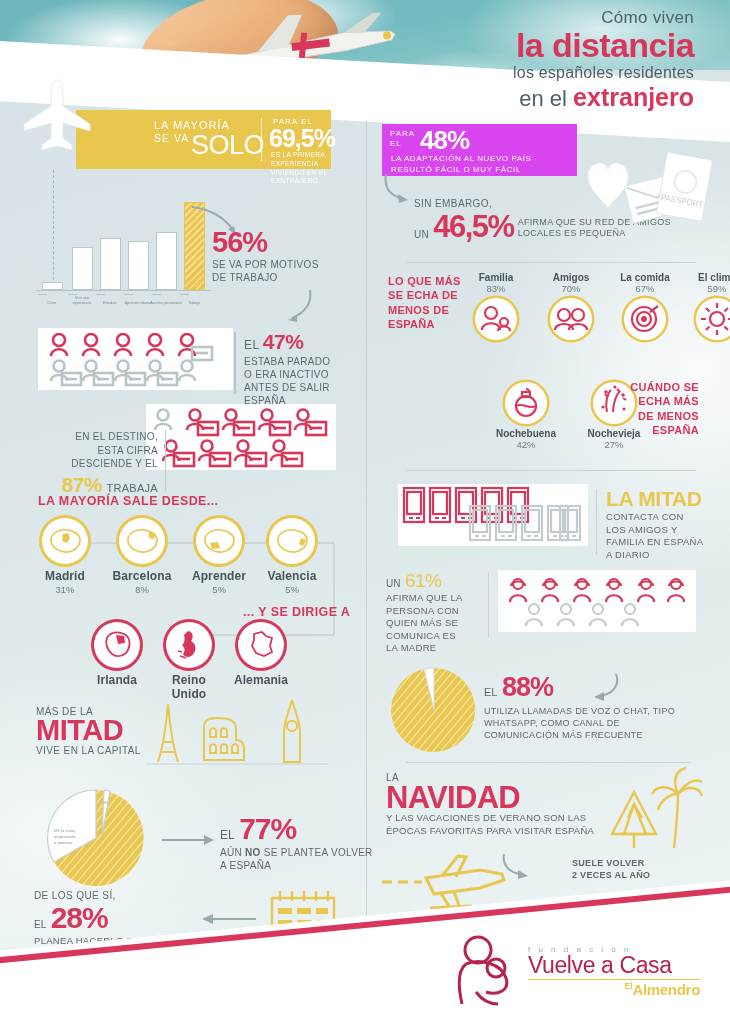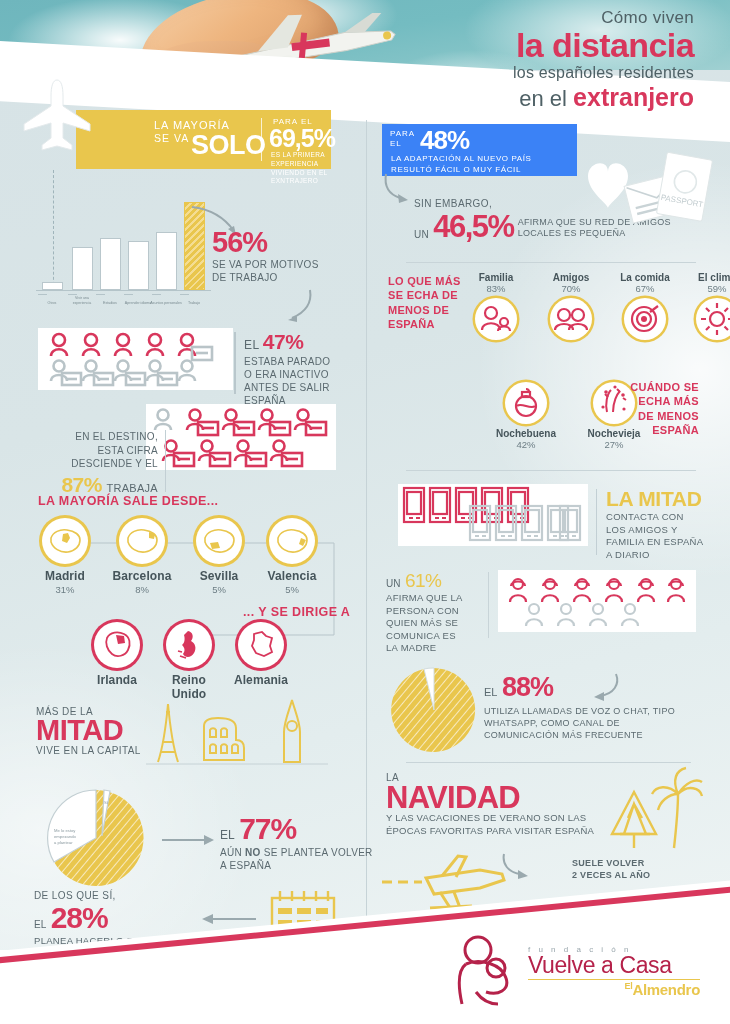--- a/index.html
+++ b/index.html
@@ -79,21 +79,21 @@
   .hdr-4{ font-size:22px; color:#4f6166; margin-top:1px; }
   .hdr-4 b{ color:#d8375c; font-size:25px; }
 
   
   .ybannerL{
     position:absolute; left:76px; top:110px; width:255px; height:59px;
     background:#e9c64d; z-index:20;
   }
   .ybannerL .l1{ position:absolute; left:78px; top:9px; font-size:11px; color:#fff; letter-spacing:1px;}
   .ybannerL .l2{ position:absolute; left:78px; top:22px; font-size:10.5px; color:#fff; letter-spacing:1px;}
-  .ybannerL .solo{ position:absolute; left:115px; top:20px; font-size:27px; color:#fff; font-weight:bold; letter-spacing:-.5px;}
+  .ybannerL .solo{ position:absolute; left:115px; top:20px; font-size:27px; color:#fff; font-weight:normal; letter-spacing:-.5px;}
   .ybannerL .vline{ position:absolute; left:185px; top:8px; width:1px; height:43px; background:rgba(255,255,255,.75);}
   .ybannerL .para{ position:absolute; left:197px; top:7px; font-size:8px; color:#fff; letter-spacing:1px;}
   .ybannerL .big{ position:absolute; left:193px; top:14px; font-size:25px; color:#fff; font-weight:bold; letter-spacing:-1px;}
   .ybannerL .sub{ position:absolute; left:195px; top:41px; font-size:6.5px; color:#fff; line-height:1.35; letter-spacing:.35px;}
 
   .planeL{ position:absolute; left:20px; top:78px; z-index:21; }
   .dashv{ position:absolute; left:53px; top:170px; width:0; height:120px; border-left:1px dashed #9fb4ba; z-index:19;}
 
   
   .barchart{ position:absolute; left:36px; top:205px; width:175px; height:100px; z-index:20;}
@@ -134,21 +134,21 @@
   .capital .big{ font-size:29px; font-weight:bold; color:#d8375c; line-height:.95; letter-spacing:-.5px;}
   .capital .sm{ font-size:10px; color:#5b6a70; letter-spacing:.4px;}
 
   .f77 .hd{ font-size:12px; color:#5b6a70; }
   .f77 .n{ font-size:30px; font-weight:bold; color:#d8375c; letter-spacing:-1px;}
   .f77 .t{ font-size:10px; color:#5b6a70; line-height:1.3; letter-spacing:.3px;}
 
   
   .ybannerR{
     position:absolute; left:382px; top:124px; width:195px; height:52px;
-    background:#3b82f6; z-index:20;
+    background:#d946ef; z-index:20;
   }
   .ybannerR .p1{ position:absolute; left:8px; top:5px; font-size:8px; color:#fff; letter-spacing:1px;}
   .ybannerR .p2{ position:absolute; left:8px; top:15px; font-size:8px; color:#fff; letter-spacing:1px;}
   .ybannerR .n{ position:absolute; left:38px; top:1px; font-size:26px; color:#fff; font-weight:bold; letter-spacing:-1px;}
   .ybannerR .t{ position:absolute; left:9px; top:29px; font-size:8px; color:#fff; line-height:1.4; letter-spacing:.6px;}
 
   .f465 .s1{ font-size:10px; color:#5b6a70; letter-spacing:.4px;}
   .f465 .n{ font-size:31px; font-weight:bold; color:#d8375c; letter-spacing:-1.5px;}
   .f465 .t{ font-size:9px; color:#5b6a70; line-height:1.3; letter-spacing:.3px;}
 
@@ -448,21 +448,21 @@
       <div class="cname">Barcelona</div>
       <div class="cpct">8%</div>
     </div>
     <div class="city" style="left:186px; top:518px;">
       <div class="circ y">
         <svg width="46" height="46" viewBox="0 0 46 46">
           <path d="M9 20 C11 14 18 11 25 12 C33 13 38 17 38 22 C38 28 33 33 26 34 C18 35 11 30 9 24 Z" fill="none" stroke="#e9c64d" stroke-width="1.6"></path>
           <path d="M14 25 L22 24 L24 30 L16 31 Z" fill="#e9c64d"></path>
         </svg>
       </div>
-      <div class="cname">Sevilla</div>
+      <div class="cname">Aprender</div>
       <div class="cpct">5%</div>
     </div>
     <div class="city" style="left:259px; top:518px;">
       <div class="circ y">
         <svg width="46" height="46" viewBox="0 0 46 46">
           <path d="M9 20 C11 14 18 11 25 12 C33 13 38 17 38 22 C38 28 33 33 26 34 C18 35 11 30 9 24 Z" fill="none" stroke="#e9c64d" stroke-width="1.6"></path>
           <path d="M32 20 L37 22 L34 28 L30 26 Z" fill="#e9c64d"></path>
         </svg>
       </div>
       <div class="cname">Valencia</div>

